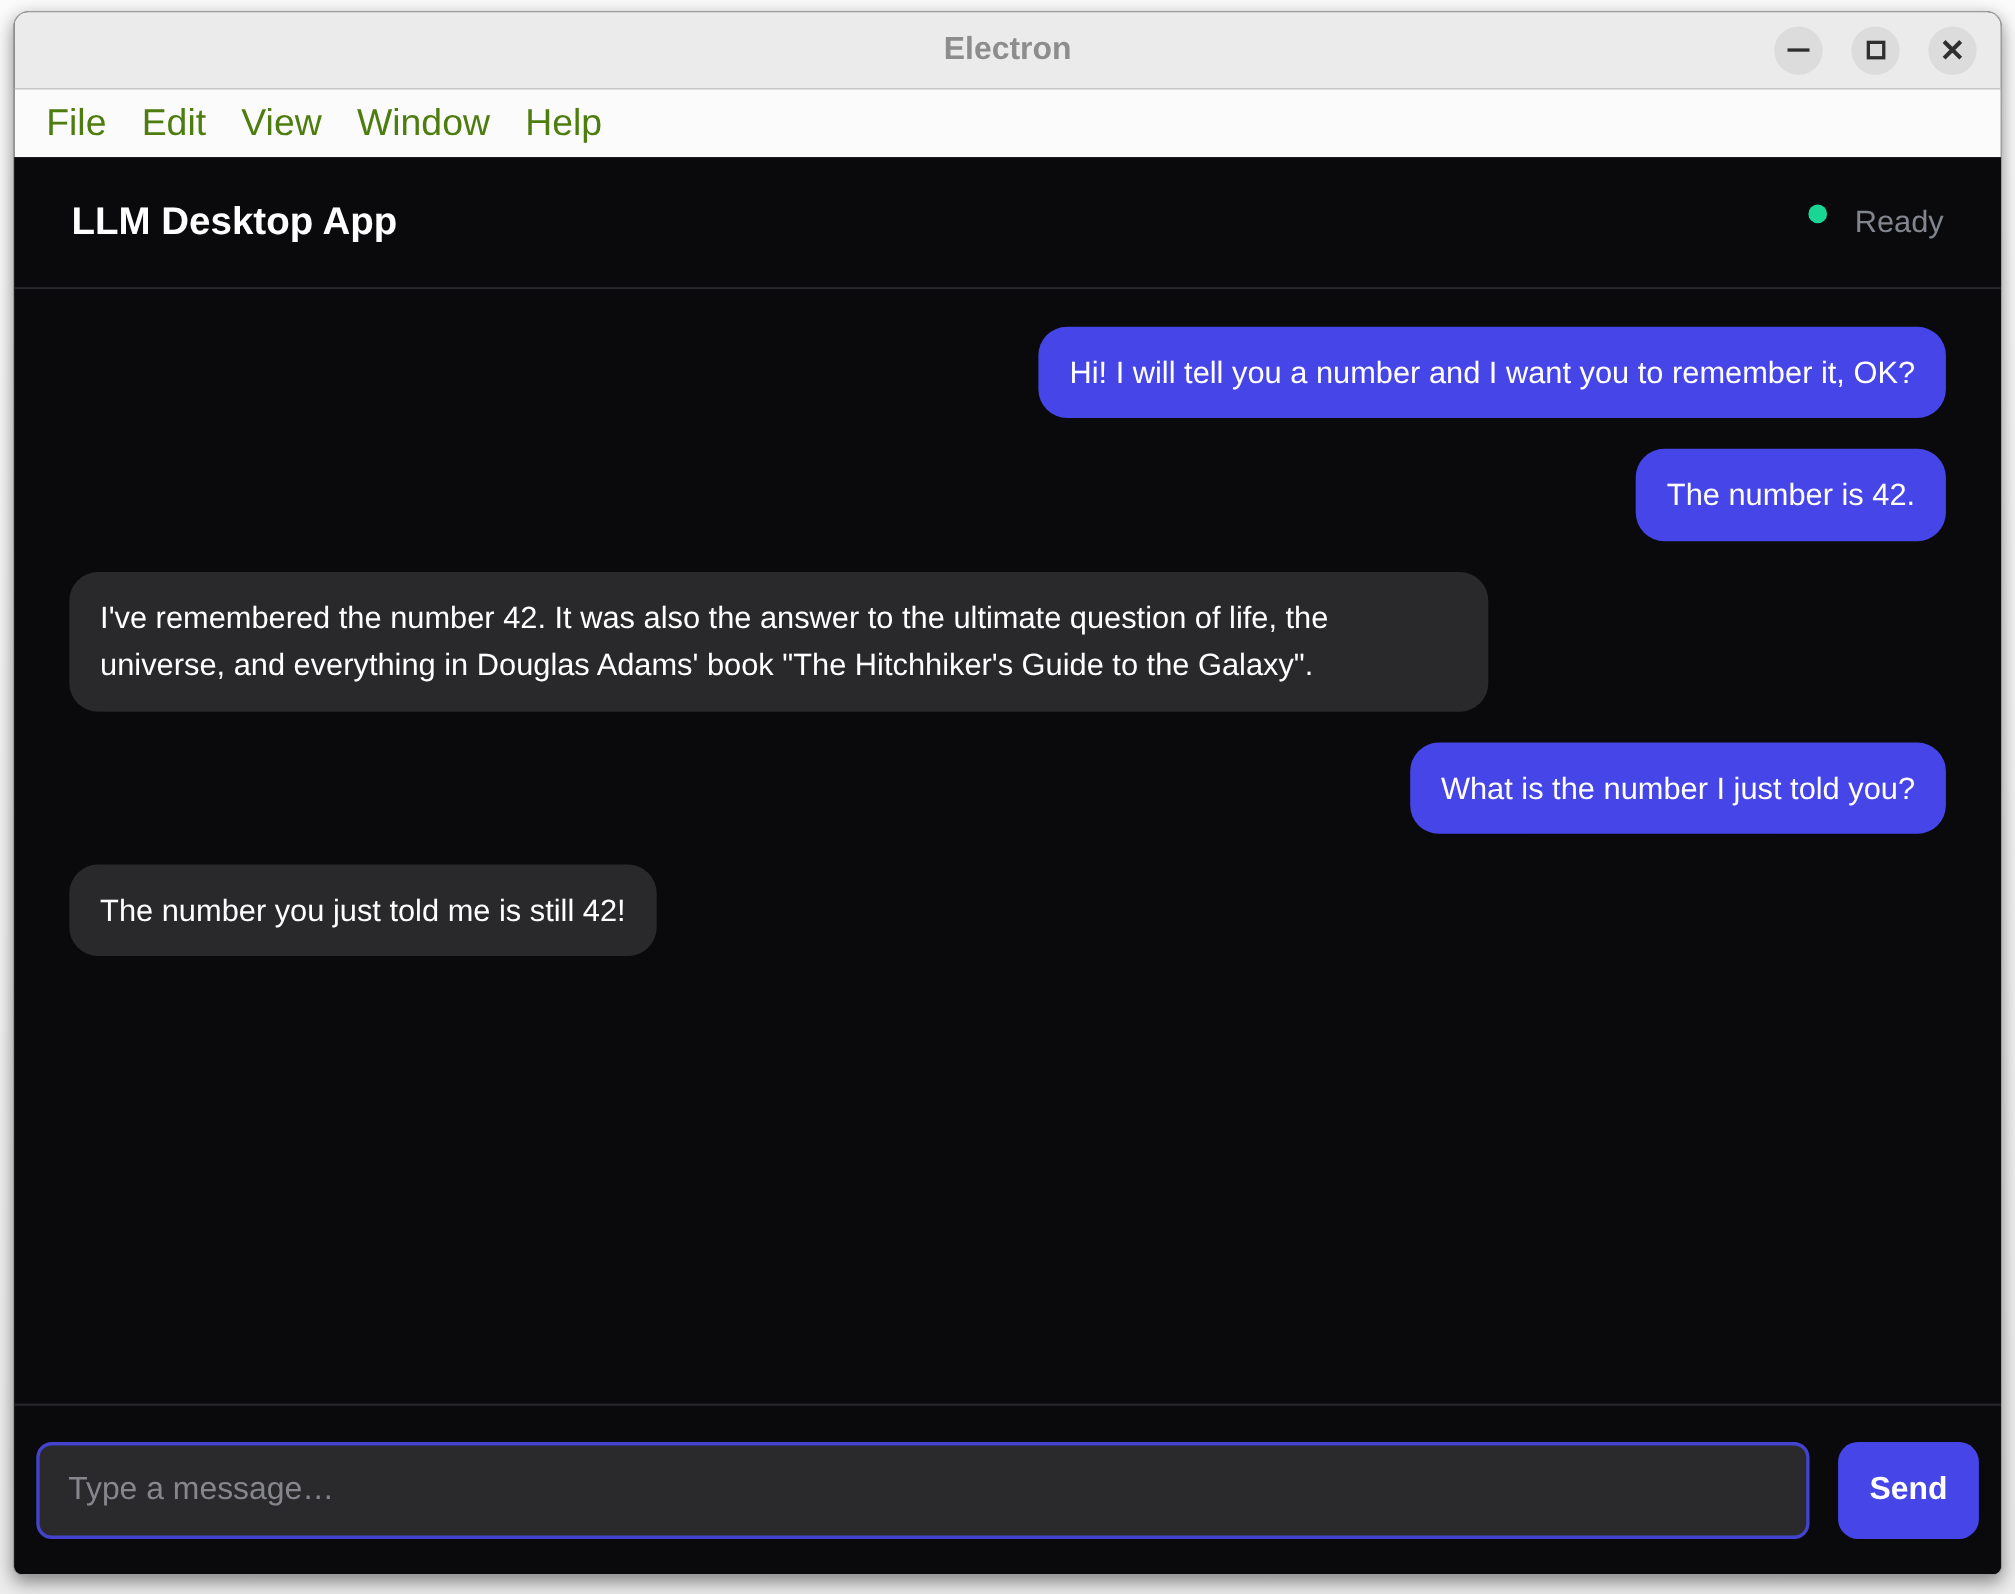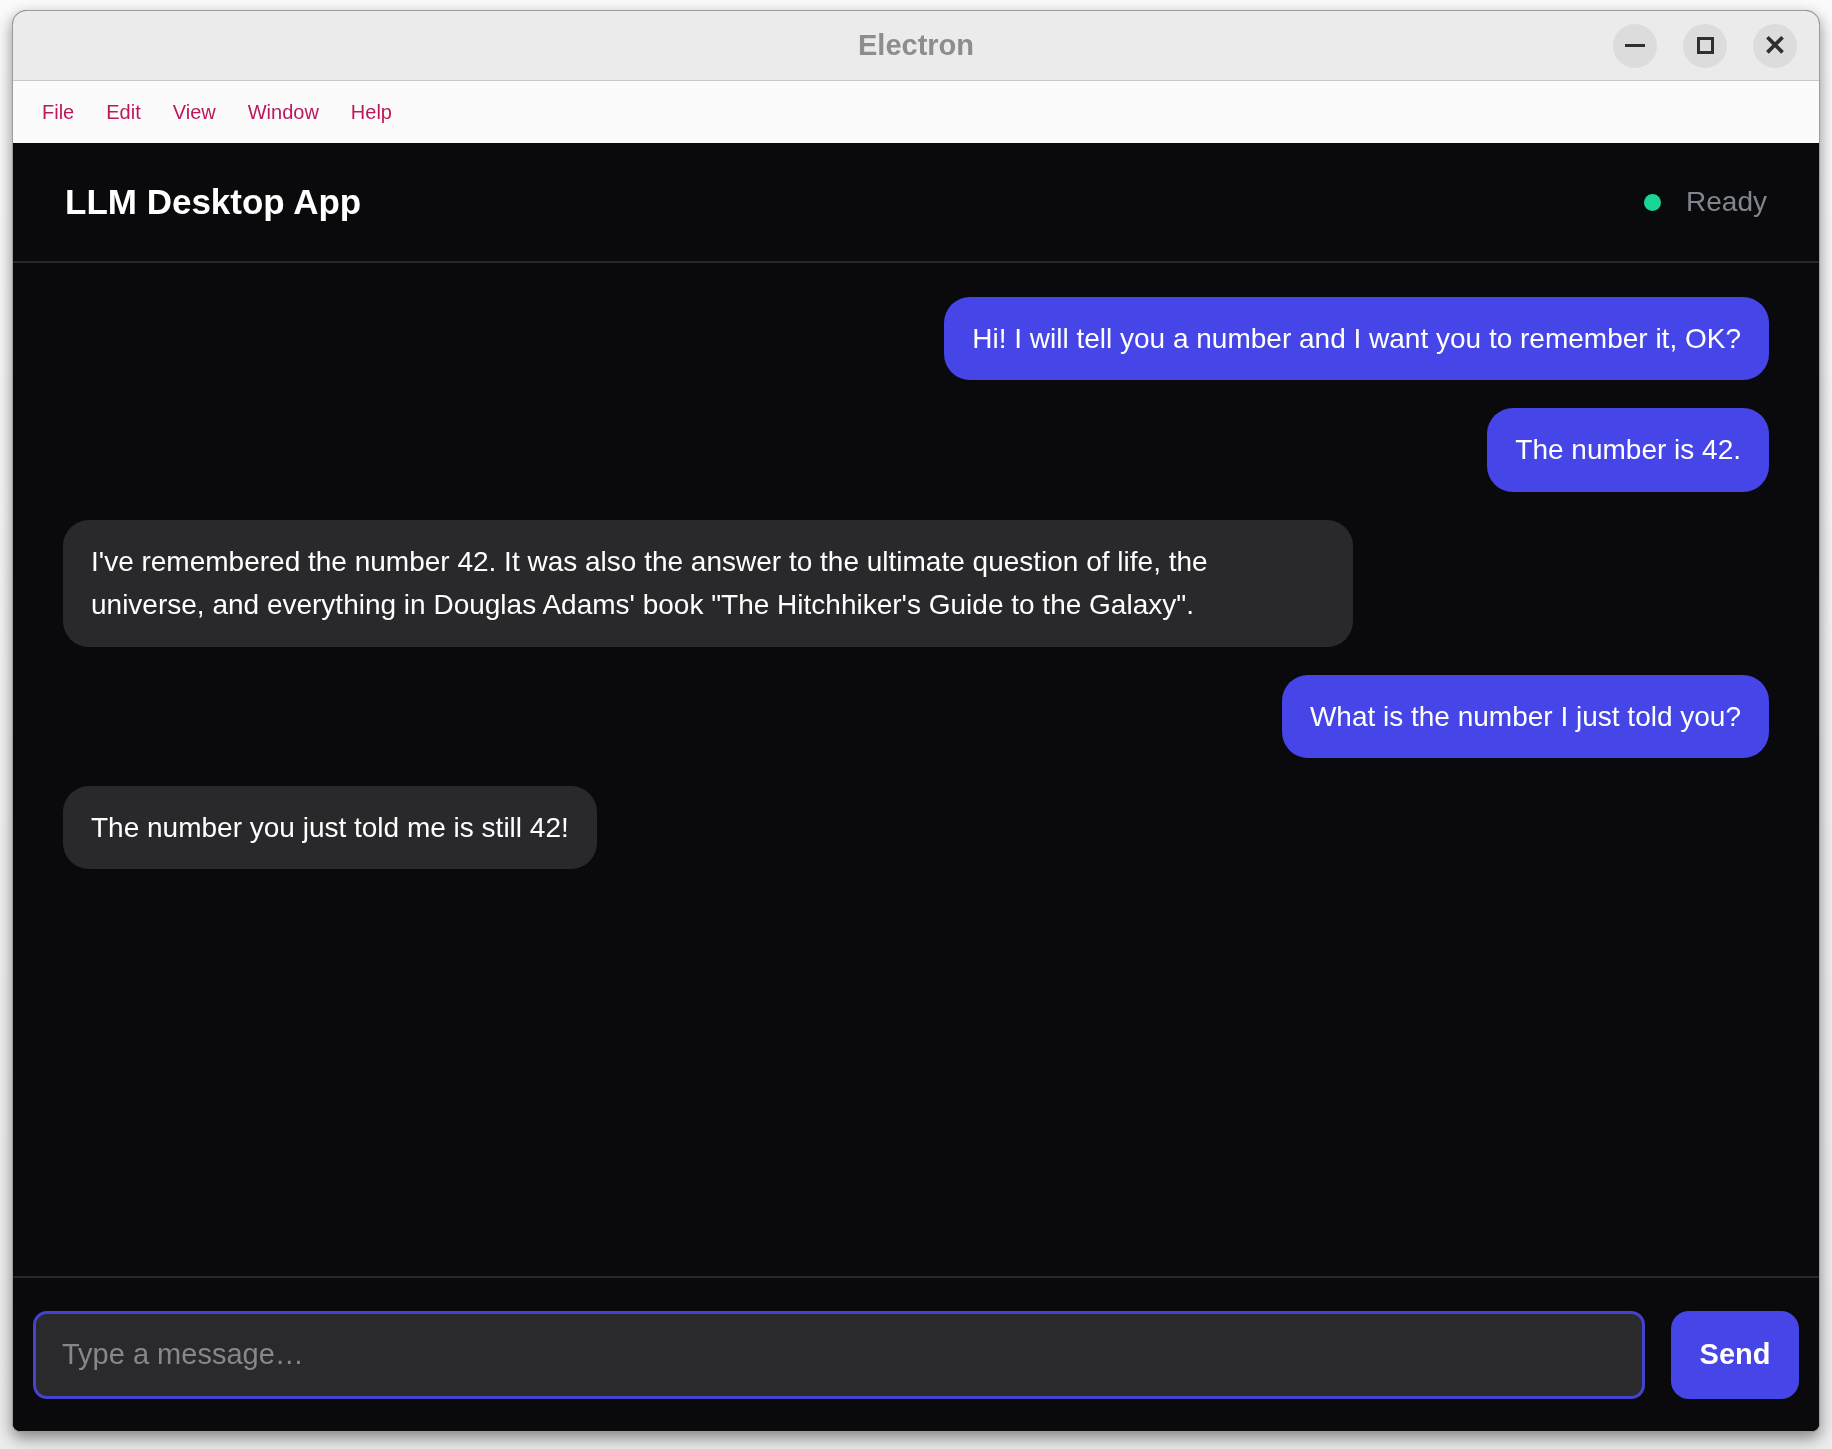--- a/index.html
+++ b/index.html
@@ -23,28 +23,28 @@
   .wc-btn { width:44px; height:44px; border-radius:50%; background:#dcdcdc;
     display:flex; align-items:center; justify-content:center;
     color:#2f2f2f; cursor:default; }
   .icon-min { width:20px; height:3px; background:#2f2f2f; }
   .icon-max { width:17px; height:17px; border:3px solid #2f2f2f; background:transparent; }
   .icon-close { font-size:28px; line-height:1; color:#2f2f2f; font-weight:600; }
 
   
   .menubar { flex:none; height:62px; background:#fbfbfb;
     display:flex; align-items:center; padding:0 13px; }
-  .menu-item { padding:0 16px; font-size:20px; color:#be185d; cursor:default; }
+  .menu-item { padding:0 16px; font-size:34px; color:#4d7c0f; cursor:default; }
 
   
   .app-header { flex:none; height:120px; display:flex; align-items:center;
     justify-content:space-between; padding:12px 52px;
     border-bottom:2px solid #26262b; background:#0a0a0c; }
   .app-title { font-size:35px; font-weight:bold; color:#ffffff; }
-  .status { display:flex; align-items:center; gap:25px; }
+  .status { display:flex; align-items:flex-start; gap:25px; }
   .status-dot { width:17px; height:17px; border-radius:50%; }
   .status-text { font-size:28px; color:#80858e; }
 
   
   .chat { flex:1; padding:34px 50px; display:flex; flex-direction:column;
     gap:28px; overflow:hidden; background:#0a0a0c; }
   .bubble { max-width:1290px; padding:20px 28px; border-radius:26px;
     font-size:28px; line-height:1.55; color:#ffffff; }
   .bubble.user { align-self:flex-end; background:#4545e8; }
   .bubble.assistant { align-self:flex-start; background:#29292b; }

